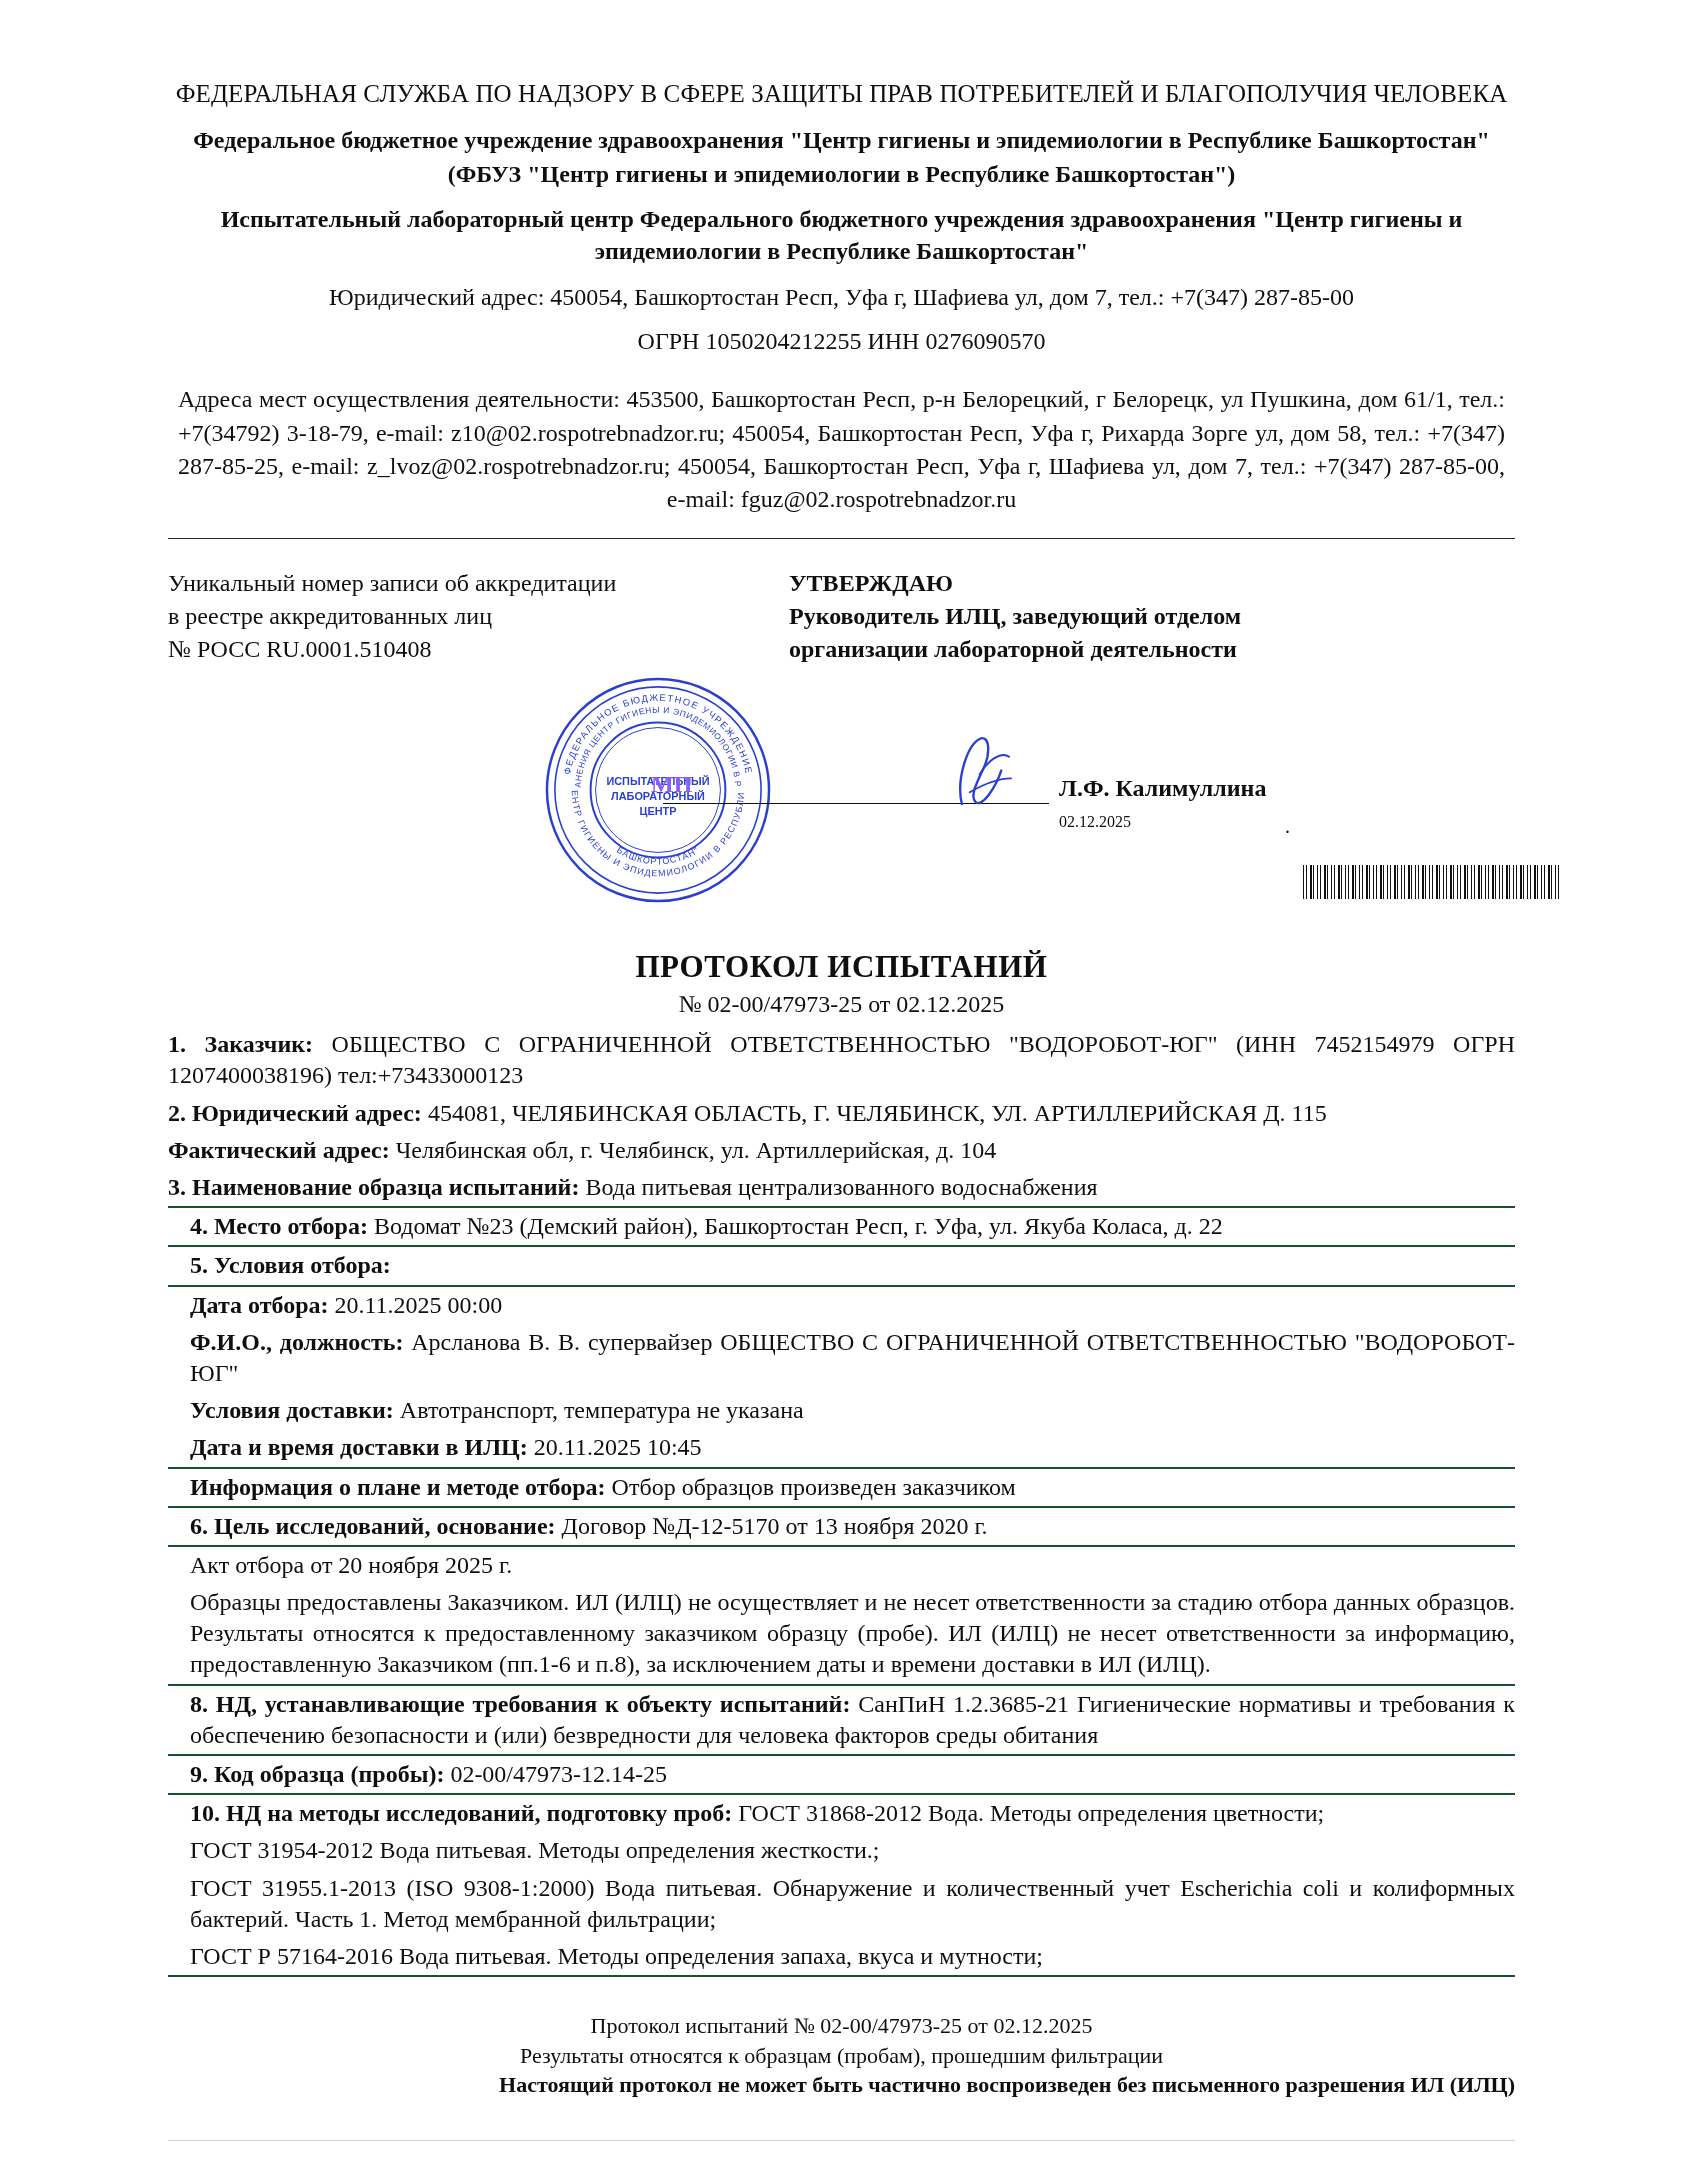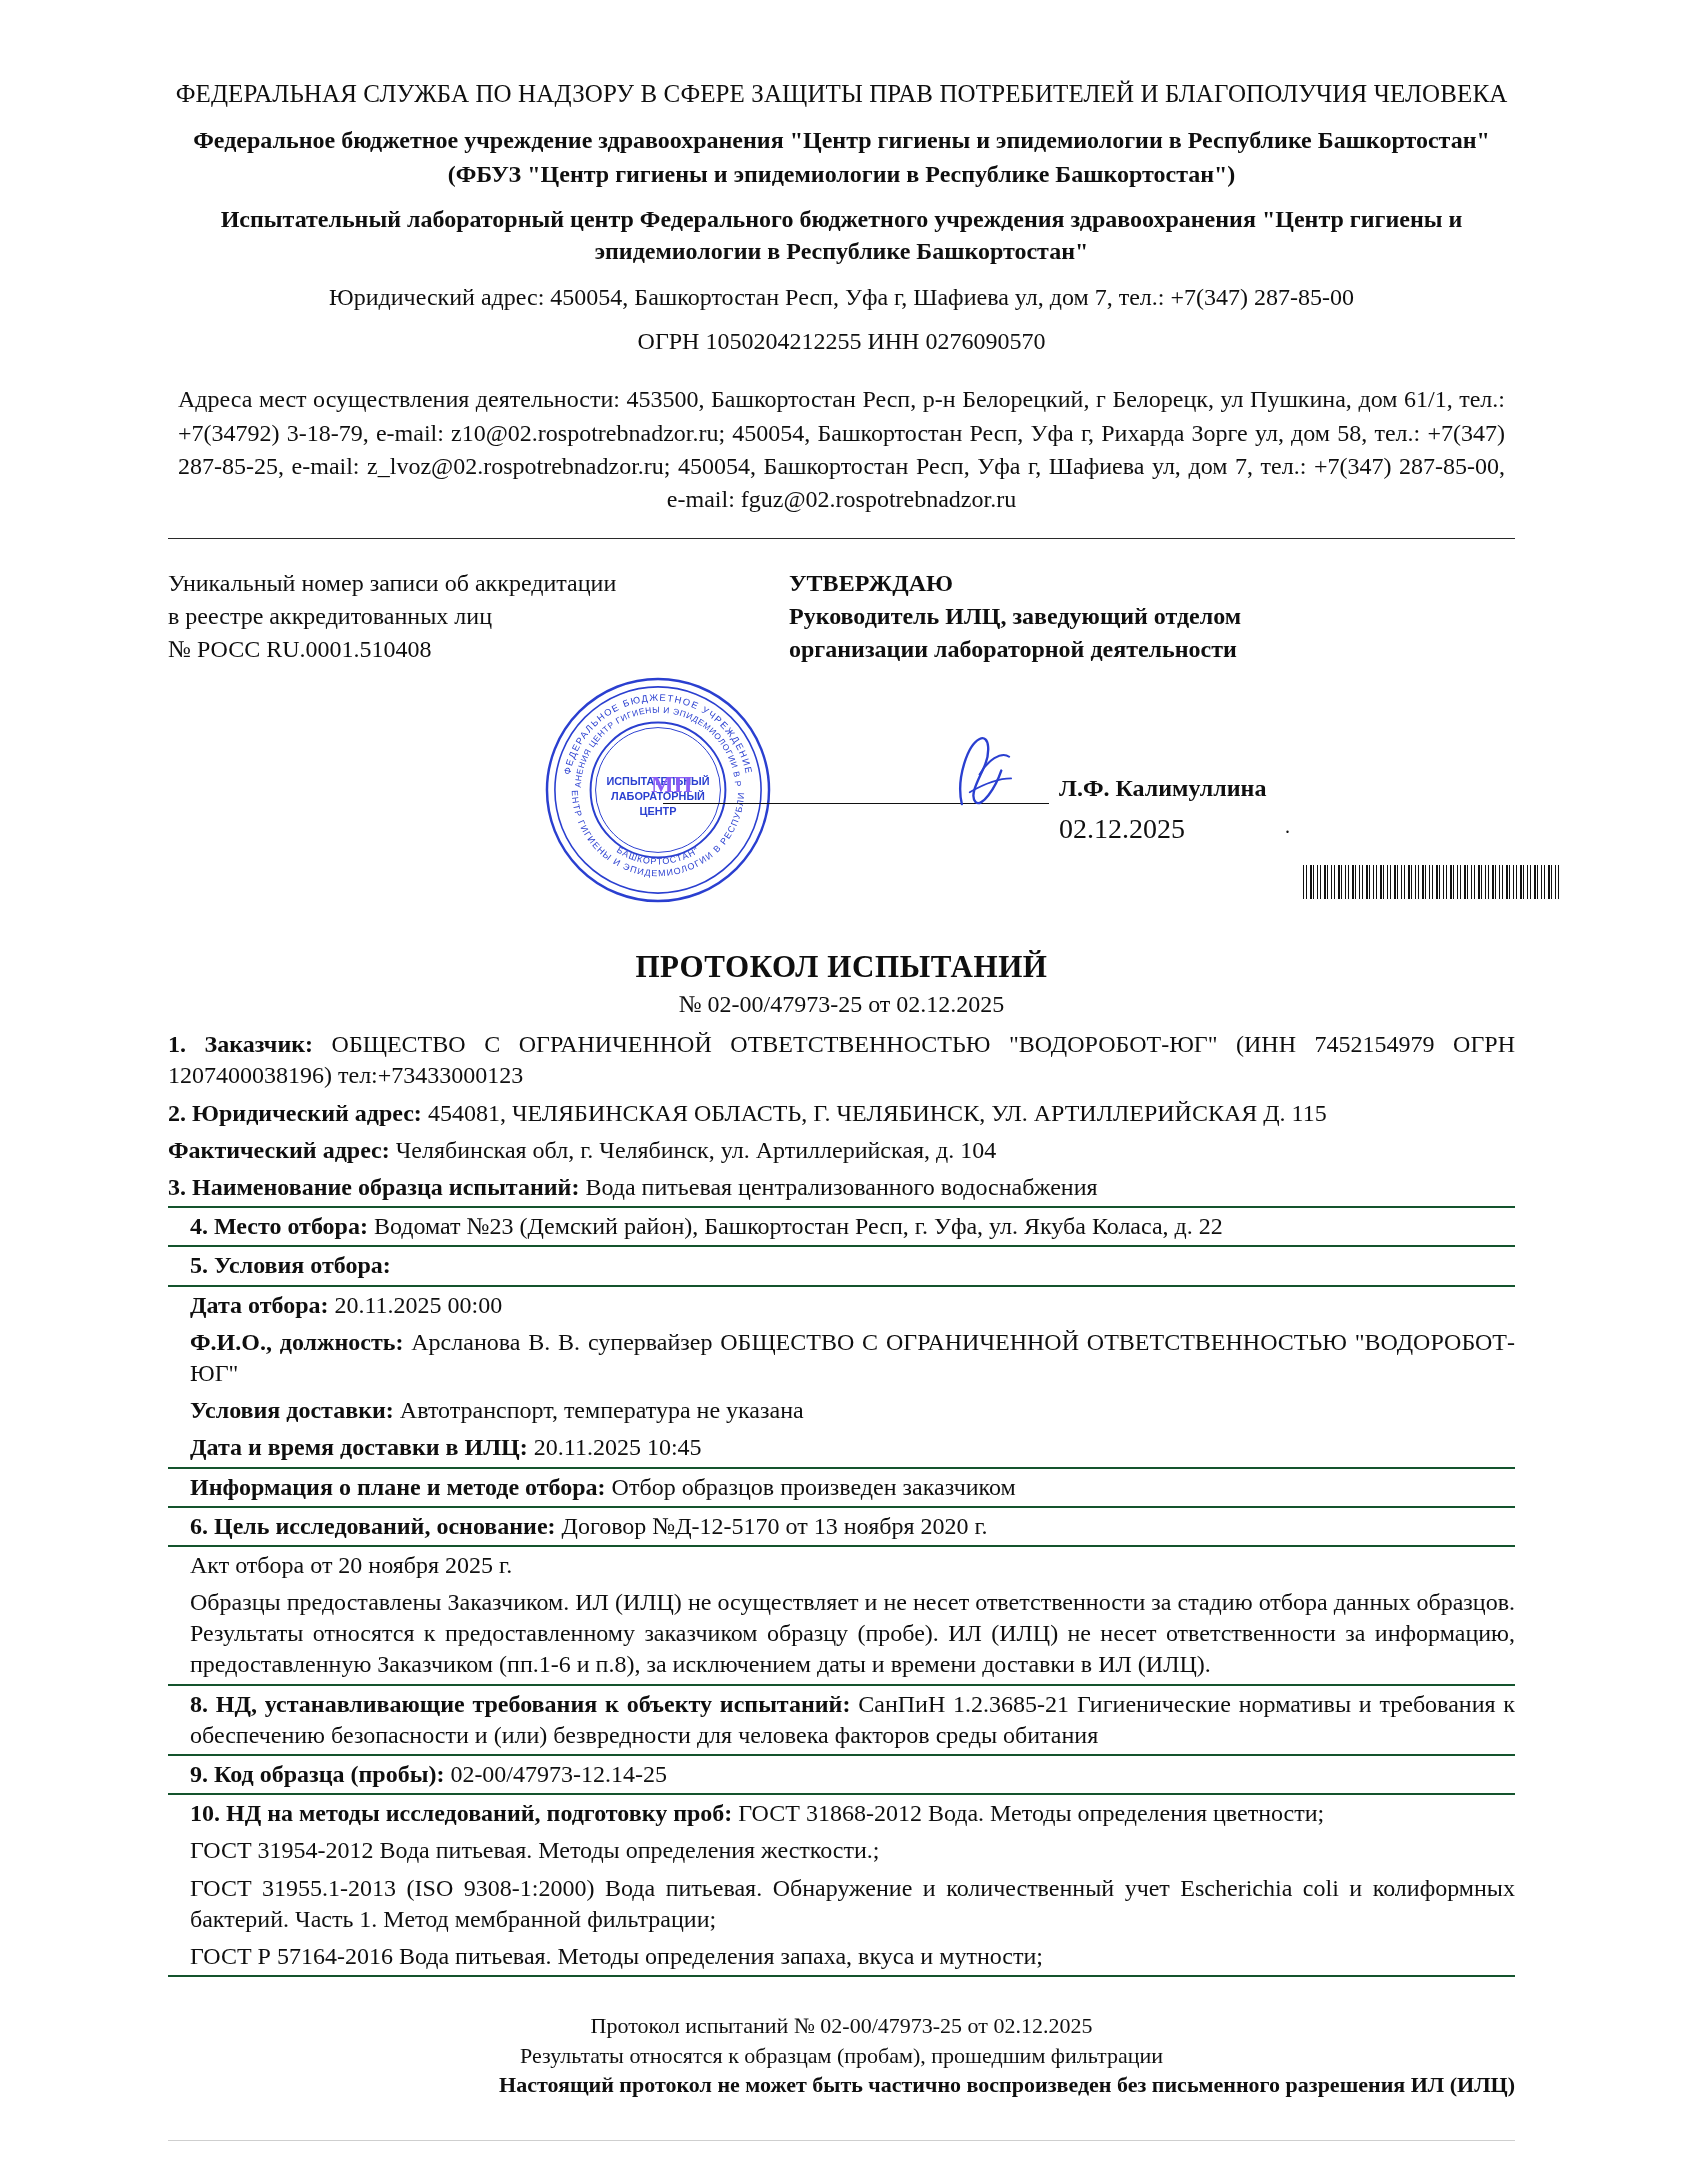--- a/index.html
+++ b/index.html
@@ -116,21 +116,21 @@
     position: absolute;
     left: 891px;
     top: 109px;
     font-size: 24px;
     font-weight: bold;
   }
   .sig-date {
     position: absolute;
     left: 891px;
     top: 147px;
-    font-size: 28px;
+    font-size: 16px;
   }
   .pen {
     position: absolute;
     left: 782px;
     top: 61px;
     width: 69px;
     height: 89px;
   }
   .barcode {
     position: absolute;

